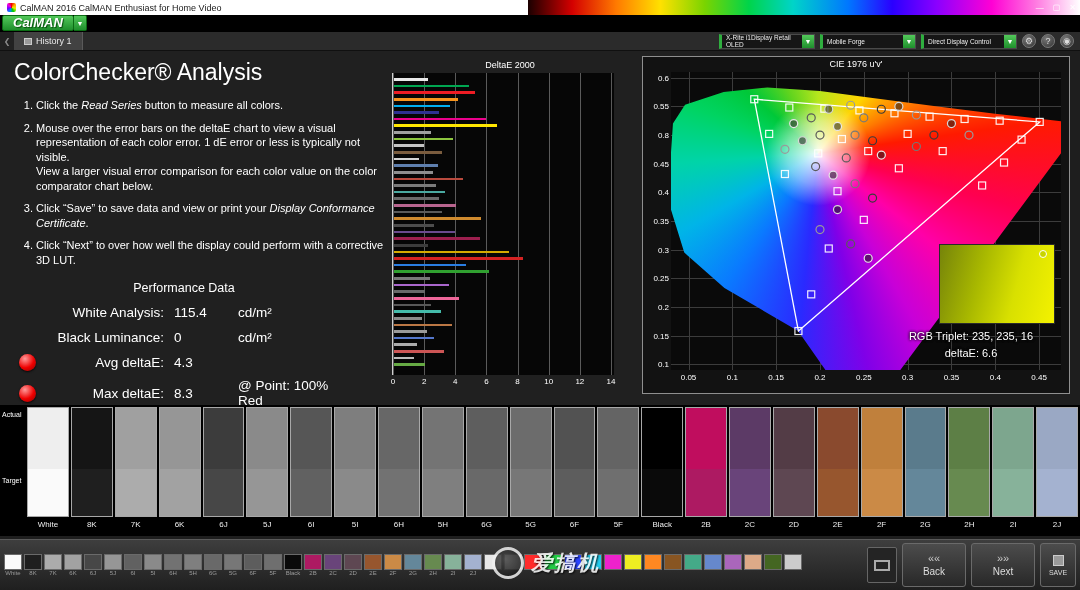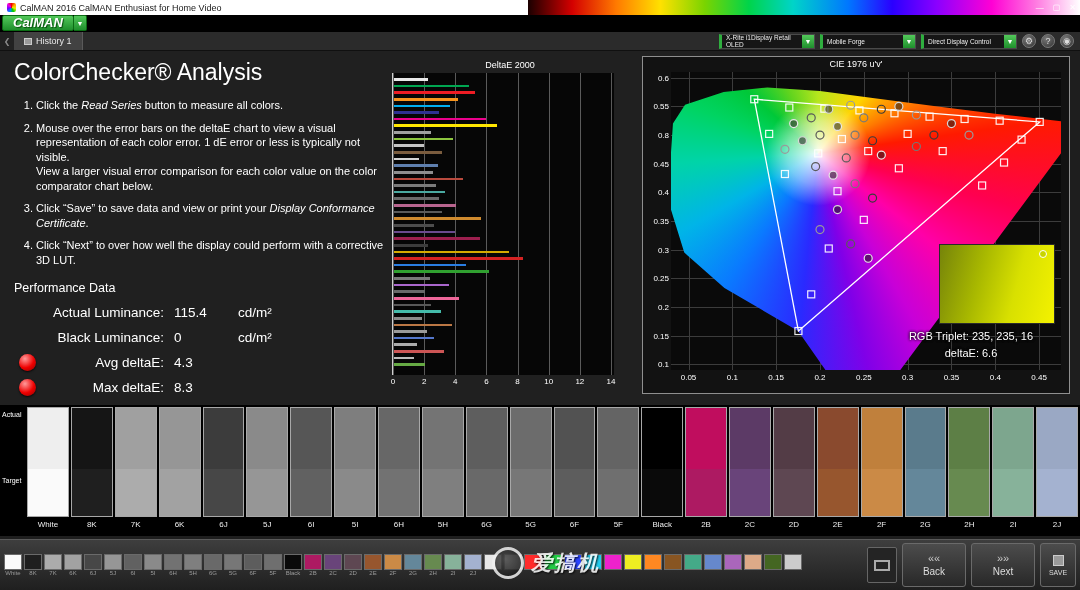--- a/index.html
+++ b/index.html
@@ -46,21 +46,21 @@
                display:flex; align-items:center; justify-content:center; line-height:1; }
 
   
   .main { position:absolute; top:51px; left:0; width:980px; height:354px; background:#202020; }
 
   .left-panel { position:absolute; left:14px; top:6px; width:372px; color:#fff; }
   .page-title { font-size:23px; font-weight:400; color:#fff; margin:2px 0 12px; }
   .instructions { font-size:11px; line-height:1.32; padding-left:22px; }
   .instructions li { margin-bottom:8px; }
   .perf { margin-top:14px; width:340px; }
-  .perf-title { font-size:12.5px; margin-bottom:8px; }
+  .perf-title { font-size:12.5px; text-align:center; margin-bottom:8px; }
   .perf-row { display:grid; grid-template-columns:26px 134px 64px 1fr; align-items:center;
               margin-bottom:6px; font-size:13.5px; min-height:19px; }
   .perf-label { text-align:right; padding-right:10px; }
   .red-dot { width:17px; height:17px; border-radius:50%; justify-self:center;
              background:radial-gradient(circle at 35% 28%, #ff9a9a, #ee0000 55%, #8a0000 100%);
              box-shadow:0 1px 2px rgba(0,0,0,.8); }
 
   
   .deltae-panel { position:absolute; left:388px; top:9px; width:244px; height:340px; }
   .de-title { text-align:center; font-size:9px; color:#fff; margin-bottom:3px; }
@@ -199,40 +199,41 @@
           <li><span>Click the </span><em>Read Series</em><span> button to measure all colors.</span></li>
           <li><span>Mouse over the error bars on the deltaE chart to view a visual representation of each color error. 1 dE error or less is typically not visible.</span><br><span>View a larger visual error comparison for each color value on the color comparator chart below.</span></li>
           <li><span>Click “Save” to save data and view or print your </span><em>Display Conformance Certificate</em><span>.</span></li>
           <li><span>Click “Next” to over how well the display could perform with a corrective 3D LUT.</span></li>
         </ol>
       <div class="perf">
         <div class="perf-title">Performance Data</div>
         <div>
             <div class="perf-row">
               <span></span>
-              <span class="perf-label">Actual Luminance:</span>
+              <span class="perf-label">White Analysis:</span>
               <span>115.4</span>
               <span>cd/m²</span>
             </div>
             <div class="perf-row">
               <span></span>
               <span class="perf-label">Black Luminance:</span>
               <span>0</span>
               <span>cd/m²</span>
             </div>
             <div class="perf-row">
               <span class="red-dot"></span>
               <span class="perf-label">Avg deltaE:</span>
               <span>4.3</span>
               <span></span>
             </div>
             <div class="perf-row">
               <span class="red-dot"></span>
               <span class="perf-label">Max deltaE:</span>
               <span>8.3</span>
+              <span>@ Point: 100% Red</span>
             </div>
           </div>
       </div>
     </div>
 
     <div class="deltae-panel">
       <div class="de-title">DeltaE 2000</div>
       <div class="de-plot">
           <div class="de-grid" style="left: 0px;"></div>
           <div class="de-grid" style="left: 31.1429px;"></div>

